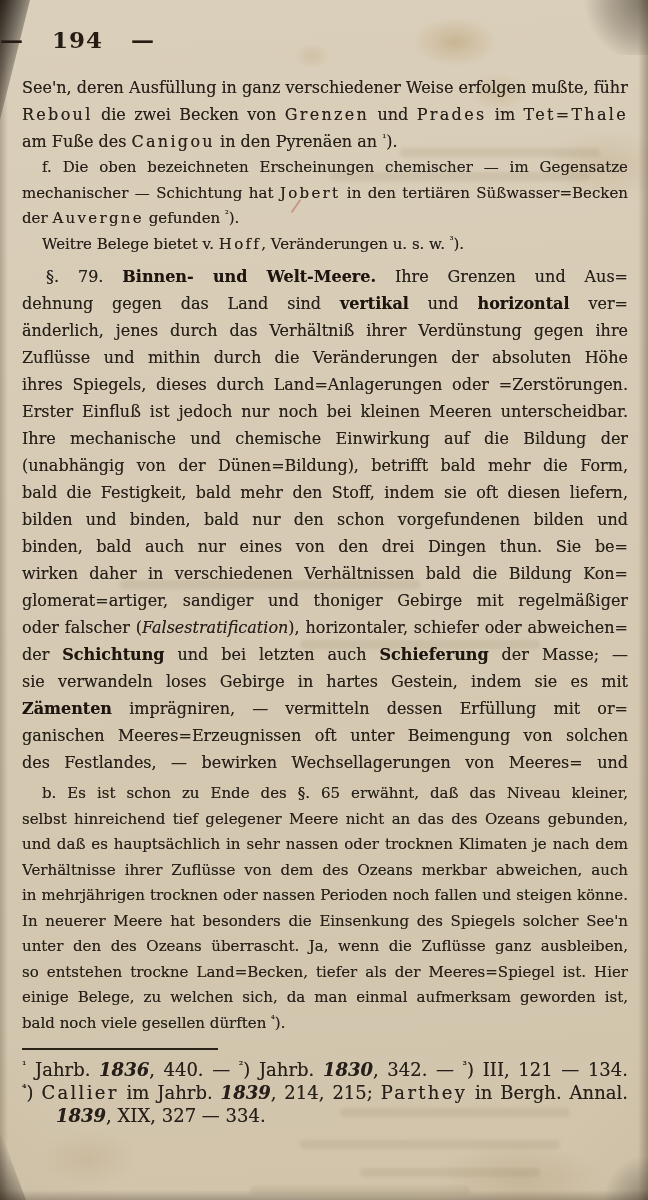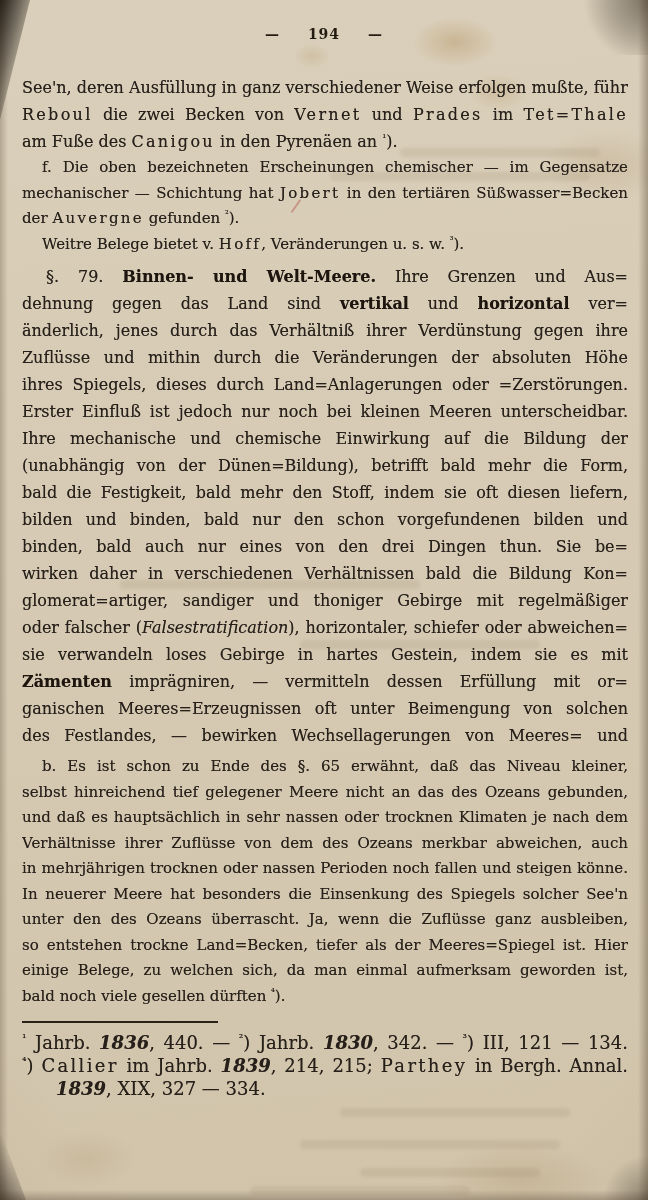--- a/index.html
+++ b/index.html
@@ -32,22 +32,22 @@
     background:linear-gradient(to right, transparent, rgba(70,55,35,.35));}
   .edge-left{top:0;left:0;width:8px;height:100%;
     background:linear-gradient(to left, transparent, rgba(70,55,35,.26));}
   .edge-bottom{bottom:0;left:0;width:100%;height:10px;
     background:linear-gradient(to bottom, transparent, rgba(60,45,30,.30));}
   .slash-mark{top:205px;left:288px;width:16px;height:2px;background:#b0564a;
     opacity:.45;transform:rotate(-55deg);border-radius:2px;}
   .showthrough{position:absolute;height:9px;border-radius:5px;
     background:rgba(122,98,64,.11);filter:blur(1.6px);pointer-events:none;}
 
-  .header{position:absolute;top:26px;left:0;width:100%;text-align:center;
-    font-size:14px;font-weight:bold;letter-spacing:1px;color:#241c13;}
+  .header{position:absolute;top:26px;left:0;width:100%;
+    font-size:23px;font-weight:bold;letter-spacing:1px;color:#241c13;}
   .header .gap{display:inline-block;width:28px;}
 
   .text-column{position:absolute;top:74px;left:22px;width:606px;}
   .para{margin:0;}
   .line{text-align:justify;text-align-last:justify;overflow:hidden;white-space:nowrap;}
   .line.last{text-align-last:left;}
   .line.indent{text-indent:24px;}
   .smallp .line.indent{text-indent:20px;}
   .line.indent2{text-indent:34px;}
   .body{font-size:16px;line-height:27px;}
@@ -90,21 +90,21 @@
   <div class="showthrough" style="top:1168px;left:360px;width:180px"></div>
   <div class="showthrough" style="top:1186px;left:250px;width:220px"></div>
 
   <div class="header">
     <span>—</span><span class="gap"></span><span>194</span><span class="gap"></span><span>—</span>
   </div>
 
   <div class="text-column">
       <div class="para body">
         <div class="line"><span>See'n, deren Ausfüllung in ganz verschiedener Weise erfolgen mußte, führt</span></div>
-        <div class="line"><span class="seg-sp">Reboul</span><span> die zwei Becken von </span><span class="seg-sp">Vernet</span><span> und </span><span class="seg-sp">Prades</span><span> im </span><span class="seg-sp">Tet=Thale</span></div>
+        <div class="line"><span class="seg-sp">Reboul</span><span> die zwei Becken von </span><span class="seg-sp">Grenzen</span><span> und </span><span class="seg-sp">Prades</span><span> im </span><span class="seg-sp">Tet=Thale</span></div>
         <div class="line last"><span>am Fuße des </span><span class="seg-sp">Canigou</span><span> in den Pyrenäen an </span><span class="seg-sup">¹</span><span>).</span></div>
       </div>
       <div class="para smallp">
         <div class="line indent"><span>f. Die oben bezeichneten Erscheinungen chemischer — im Gegensatze</span></div>
         <div class="line"><span>mechanischer — Schichtung hat </span><span class="seg-sp">Jobert</span><span> in den tertiären Süßwasser=Becken</span></div>
         <div class="line last"><span>der </span><span class="seg-sp">Auvergne</span><span> gefunden </span><span class="seg-sup">²</span><span>).</span></div>
       </div>
       <div class="para smallp">
         <div class="line indent last"><span>Weitre Belege bietet v. </span><span class="seg-sp">Hoff</span><span>, Veränderungen u. s. w. </span><span class="seg-sup">³</span><span>).</span></div>
       </div>
@@ -116,20 +116,21 @@
         <div class="line"><span>ihres Spiegels, dieses durch Land=Anlagerungen oder =Zerstörungen.</span></div>
         <div class="line"><span>Erster Einfluß ist jedoch nur noch bei kleinen Meeren unterscheidbar.</span></div>
         <div class="line"><span>Ihre mechanische und chemische Einwirkung auf die Bildung der</span></div>
         <div class="line"><span>(unabhängig von der Dünen=Bildung), betrifft bald mehr die Form,</span></div>
         <div class="line"><span>bald die Festigkeit, bald mehr den Stoff, indem sie oft diesen liefern,</span></div>
         <div class="line"><span>bilden und binden, bald nur den schon vorgefundenen bilden und</span></div>
         <div class="line"><span>binden, bald auch nur eines von den drei Dingen thun. Sie be=</span></div>
         <div class="line"><span>wirken daher in verschiedenen Verhältnissen bald die Bildung Kon=</span></div>
         <div class="line"><span>glomerat=artiger, sandiger und thoniger Gebirge mit regelmäßiger</span></div>
         <div class="line"><span>oder falscher (</span><span class="seg-lat">Falsestratification</span><span>), horizontaler, schiefer oder abweichen=</span></div>
+        <div class="line"><span>der </span><span class="seg-b">Schichtung</span><span> und bei letzten auch </span><span class="seg-b">Schieferung</span><span> der Masse; —</span></div>
         <div class="line"><span>sie verwandeln loses Gebirge in hartes Gestein, indem sie es mit</span></div>
         <div class="line"><span class="seg-b">Zämenten</span><span> imprägniren, — vermitteln dessen Erfüllung mit or=</span></div>
         <div class="line"><span>ganischen Meeres=Erzeugnissen oft unter Beimengung von solchen</span></div>
         <div class="line"><span>des Festlandes, — bewirken Wechsellagerungen von Meeres= und</span></div>
       </div>
       <div class="para smallp para-b">
         <div class="line indent"><span>b. Es ist schon zu Ende des §. 65 erwähnt, daß das Niveau kleiner,</span></div>
         <div class="line"><span>selbst hinreichend tief gelegener Meere nicht an das des Ozeans gebunden,</span></div>
         <div class="line"><span>und daß es hauptsächlich in sehr nassen oder trocknen Klimaten je nach dem</span></div>
         <div class="line"><span>Verhältnisse ihrer Zuflüsse von dem des Ozeans merkbar abweichen, auch</span></div>

